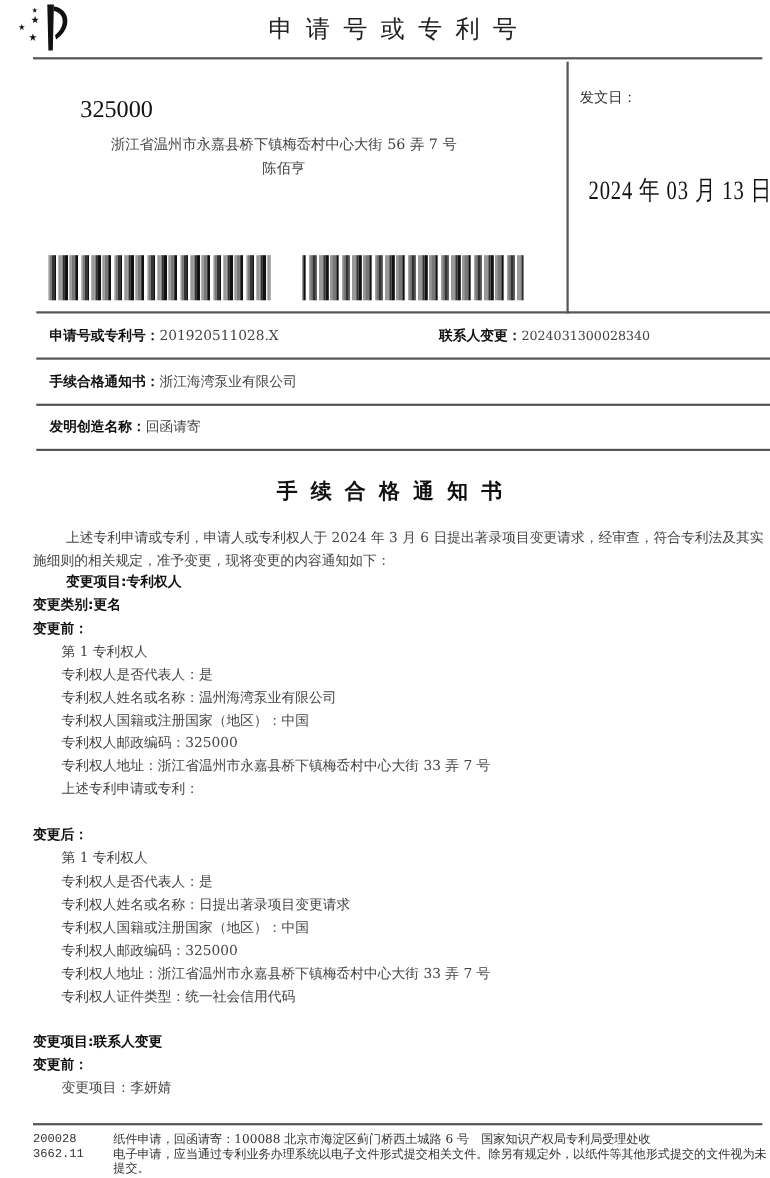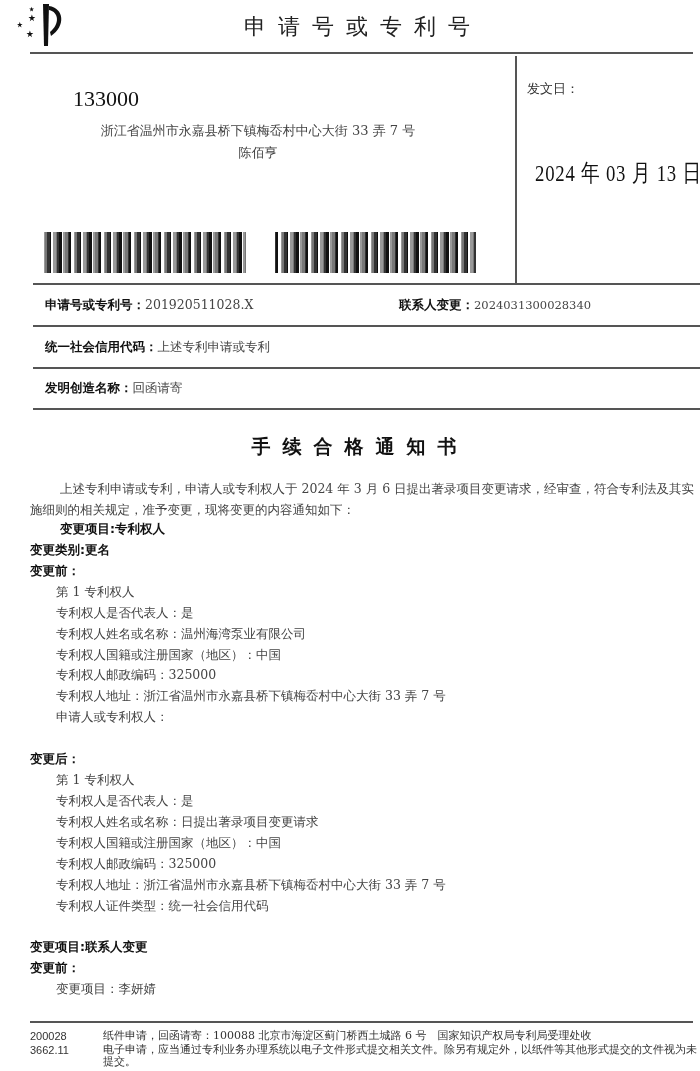--- a/index.html
+++ b/index.html
@@ -30,21 +30,21 @@
     .field-label { font-family: "DejaVu Sans", "Liberation Sans", sans-serif; font-weight: bold; color: #111; font-size: 12.5px; }
     .field-value { color: #444; font-size: 12.5px; }
     .notice-title {
       left: 0; width: 700px; top: 434px; text-align: center;
       font-family: "DejaVu Sans", "Liberation Sans", sans-serif; font-weight: bold;
       font-size: 19px; letter-spacing: 12px; color: #111; padding-left: 20px; box-sizing: border-box;
     }
     .para { left: 30px; width: 666px; top: 478px; font-size: 12.5px; line-height: 21px; color: #444; text-indent: 30px; }
     .bold-line { font-family: "DejaVu Sans", "Liberation Sans", sans-serif; font-weight: bold; font-size: 12.5px; color: #111; white-space: nowrap; }
     .item-line { font-size: 12.5px; color: #444; white-space: nowrap; left: 56px; }
-    .footer-code { left: 30px; font-family: Liberation Sans, sans-serif; font-size: 11px; color: #333; }
+    .footer-code { left: 30px; font-family: Liberation Mono, monospace; font-size: 11px; color: #333; }
     .footer-text { left: 103px; width: 595px; font-size: 11px; line-height: 12px; color: #333; }
   </style>
 </head>
 <body>
 
 <div class="abs logo">
   <svg width="50" height="46" viewBox="0 0 50 46">
     <polygon points="14,4 15,7 18,7 15.5,9 16.5,12 14,10 11.5,12 12.5,9 10,7 13,7" fill="#111" transform="scale(0.6) translate(12,4)"></polygon>
     <polygon points="14,4 15,7 18,7 15.5,9 16.5,12 14,10 11.5,12 12.5,9 10,7 13,7" fill="#111" transform="translate(4,9) scale(0.85)"></polygon>
     <polygon points="14,4 15,7 18,7 15.5,9 16.5,12 14,10 11.5,12 12.5,9 10,7 13,7" fill="#111" transform="translate(-6,17) scale(0.7)"></polygon>
@@ -52,22 +52,22 @@
     <path d="M27 2 L33 2 L32 44 L28 44 Z" fill="#111"></path>
     <path d="M33 4 C48 6 50 24 35 34 L34 30 C44 22 43 10 33 8 Z" fill="#111"></path>
   </svg>
 </div>
 <div class="abs org-title">申请号或专利号</div>
 
 <div class="hline" style="left:30px; top:52px; width:663px;"></div>
 <div class="vline" style="left:515px; top:56px; height:229px;"></div>
 <div class="hline" style="left:33px; top:283px; width:667px;"></div>
 
-<div class="abs postcode">133000</div>
-<div class="abs addr" style="top:122px;">浙江省温州市永嘉县桥下镇梅岙村中心大街 33 弄 7 号</div>
+<div class="abs postcode">325000</div>
+<div class="abs addr" style="top:122px;">浙江省温州市永嘉县桥下镇梅岙村中心大街 56 弄 7 号</div>
 <div class="abs addr" style="top:144px;">陈佰亨</div>
 
 <div class="abs issue-label">发文日：</div>
 <div class="abs issue-date">2024 年 03 月 13 日</div>
 
 <div class="abs barcode" id="bc1" style="left:44px; width:202px;">
     <span style="width: 1px; background: rgb(153, 153, 153);"></span>
     <span style="width: 2px; background: rgb(119, 119, 119);"></span>
     <span style="width: 3px; background: rgb(51, 51, 51);"></span>
     <span style="width: 1px; background: rgb(17, 17, 17);"></span>
@@ -276,21 +276,21 @@
 
 <div class="abs field-row" style="top:297px;">
   <span class="field-label">申请号或专利号：</span><span class="field-value">201920511028.X</span>
 </div>
 <div class="abs field-row" style="top:297px; left:399px;">
   <span class="field-label">联系人变更：</span><span class="field-value" style="font-size:11.5px;">2024031300028340</span>
 </div>
 <div class="hline" style="left:33px; top:325px; width:667px;"></div>
 
 <div class="abs field-row" style="top:339px;">
-  <span class="field-label">统一社会信用代码：</span><span class="field-value">上述专利申请或专利</span>
+  <span class="field-label">手续合格通知书：</span><span class="field-value">浙江海湾泵业有限公司</span>
 </div>
 <div class="hline" style="left:33px; top:367px; width:667px;"></div>
 
 <div class="abs field-row" style="top:380px;">
   <span class="field-label">发明创造名称：</span><span class="field-value">回函请寄</span>
 </div>
 <div class="hline" style="left:33px; top:408px; width:667px;"></div>
 
 <div class="abs notice-title">手续合格通知书</div>
 <div class="abs para">上述专利申请或专利，申请人或专利权人于 2024 年 3 月 6 日提出著录项目变更请求，经审查，符合专利法及其实施细则的相关规定，准予变更，现将变更的内容通知如下：</div>
@@ -298,21 +298,21 @@
 <div class="abs bold-line" style="left:60px; top:521px;">变更项目:专利权人</div>
 <div class="abs bold-line" style="left:30px; top:542px;">变更类别:更名</div>
 <div class="abs bold-line" style="left:30px; top:563px;">变更前：</div>
 
 <div class="abs item-line" style="top:584px;">第 1 专利权人</div>
 <div class="abs item-line" style="top:605px;">专利权人是否代表人：是</div>
 <div class="abs item-line" style="top:626px;">专利权人姓名或名称：温州海湾泵业有限公司</div>
 <div class="abs item-line" style="top:647px;">专利权人国籍或注册国家（地区）：中国</div>
 <div class="abs item-line" style="top:667px;">专利权人邮政编码：325000</div>
 <div class="abs item-line" style="top:688px;">专利权人地址：浙江省温州市永嘉县桥下镇梅岙村中心大街 33 弄 7 号</div>
-<div class="abs item-line" style="top:709px;">申请人或专利权人：</div>
+<div class="abs item-line" style="top:709px;">上述专利申请或专利：</div>
 
 <div class="abs bold-line" style="left:30px; top:751px;">变更后：</div>
 <div class="abs item-line" style="top:772px;">第 1 专利权人</div>
 <div class="abs item-line" style="top:793px;">专利权人是否代表人：是</div>
 <div class="abs item-line" style="top:814px;">专利权人姓名或名称：日提出著录项目变更请求</div>
 <div class="abs item-line" style="top:835px;">专利权人国籍或注册国家（地区）：中国</div>
 <div class="abs item-line" style="top:856px;">专利权人邮政编码：325000</div>
 <div class="abs item-line" style="top:877px;">专利权人地址：浙江省温州市永嘉县桥下镇梅岙村中心大街 33 弄 7 号</div>
 <div class="abs item-line" style="top:898px;">专利权人证件类型：统一社会信用代码</div>
 

